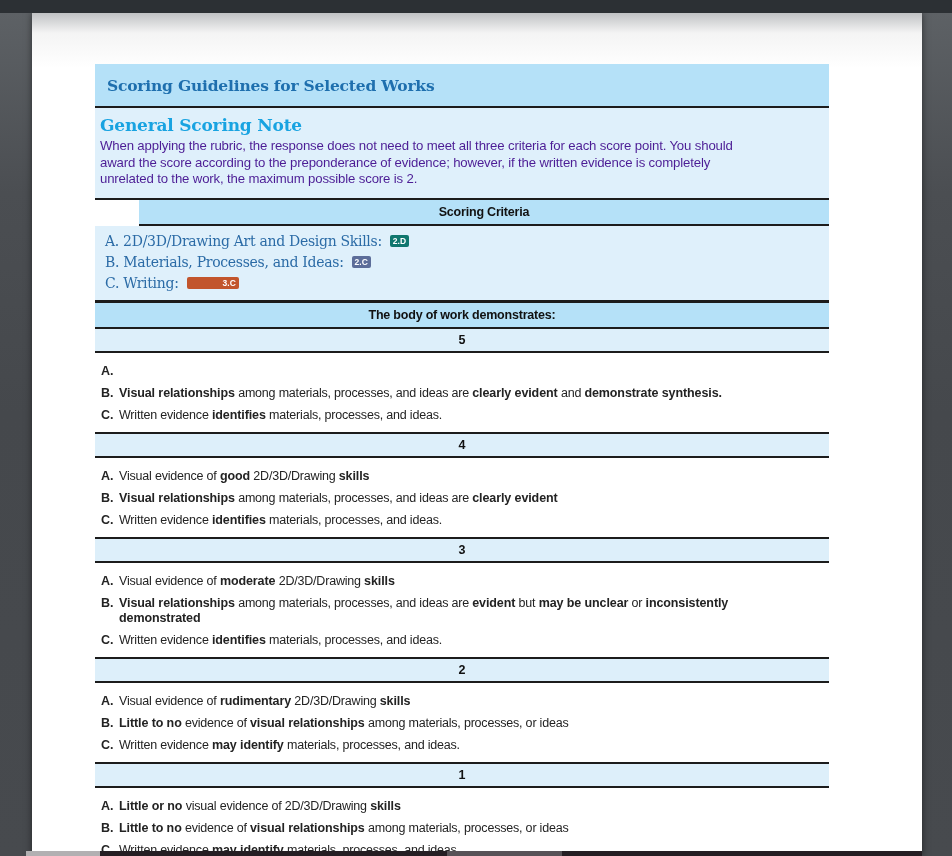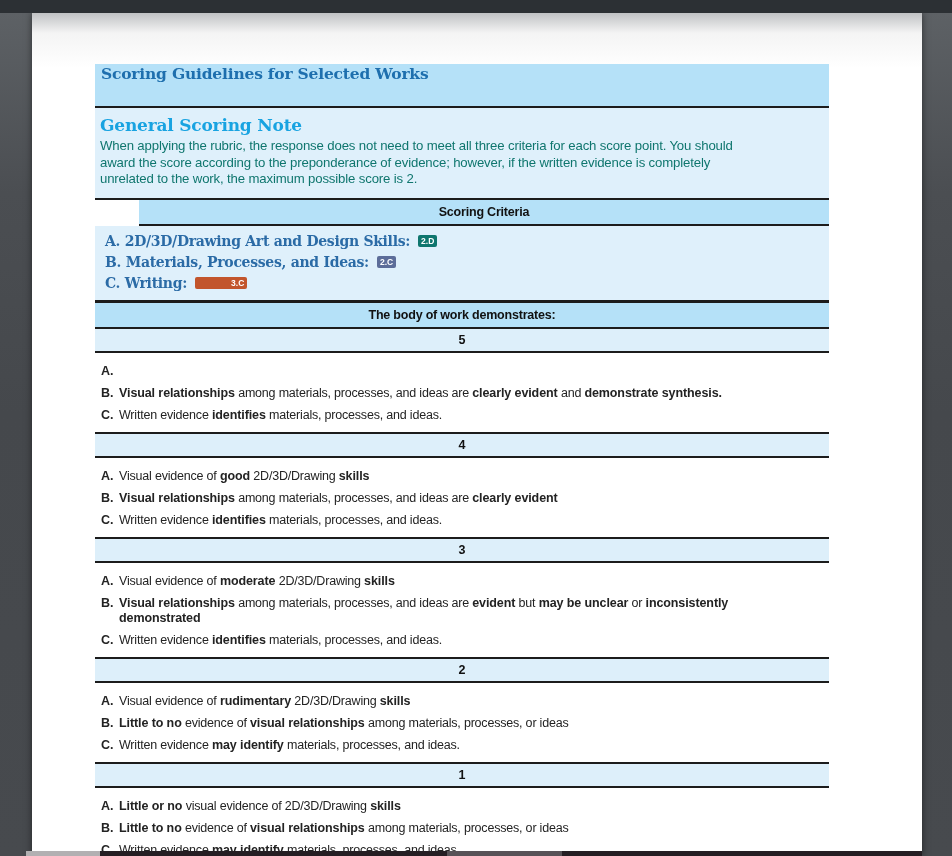--- a/index.html
+++ b/index.html
@@ -24,21 +24,21 @@
   }
   .rubric-table{
     position:absolute;left:63px;top:51px;width:734px;
     color:#232323;
   }
   
   .band-strong{
     background:#b5e1f8;border-bottom:2px solid #1c1c1c;
   }
   .title-band{
-    height:44px;display:flex;padding-left:6px;box-sizing:border-box;
+    height:44px;display:flex;align-items:center;padding-left:12px;box-sizing:border-box;
   }
   .title-text{
     font-family:"DejaVu Serif","Liberation Serif",serif;font-weight:bold;
     font-size:15.5px;color:#1e6fae;letter-spacing:-0.2px;
   }
   .center-band{
     display:flex;align-items:center;justify-content:center;
     font-weight:bold;font-size:12.5px;color:#111;letter-spacing:-0.2px;
   }
   .criteria-header-band{height:24px;margin-left:44px;}
@@ -53,28 +53,28 @@
     background:#dff0fb;border-bottom:2px solid #1c1c1c;
     padding:7px 5px 10px;box-sizing:border-box;
   }
   .note-heading{
     margin:0 0 3px 0;
     font-family:"DejaVu Serif","Liberation Serif",serif;font-weight:bold;
     font-size:17px;color:#18a3e1;letter-spacing:-0.2px;
   }
   .note-body{
     margin:0;max-width:662px;
-    font-size:13.2px;line-height:16.5px;color:#0f766e;letter-spacing:-0.15px;
+    font-size:13.2px;line-height:16.5px;color:#4c1d95;letter-spacing:-0.15px;
   }
   .criteria-section{
     background:#dff0fb;padding:5px 10px 6px;box-sizing:border-box;
   }
   .crit-row{display:flex;align-items:center;height:21px;}
   .crit-label{
-    font-family:"DejaVu Serif","Liberation Serif",serif;font-weight:bold;
+    font-family:"DejaVu Serif","Liberation Serif",serif;font-weight:normal;
     font-size:14px;color:#2b6ba6;letter-spacing:-0.3px;white-space:nowrap;
   }
   .crit-badge{
     margin-left:8px;flex:none;cursor:pointer;
     font-size:8.5px;font-weight:bold;color:#fff;line-height:9px;
     padding:1.5px 3px 1px;border-radius:2px;letter-spacing:0;
   }
   
   .score-content{
     background:#fff;border-bottom:2px solid #1c1c1c;

